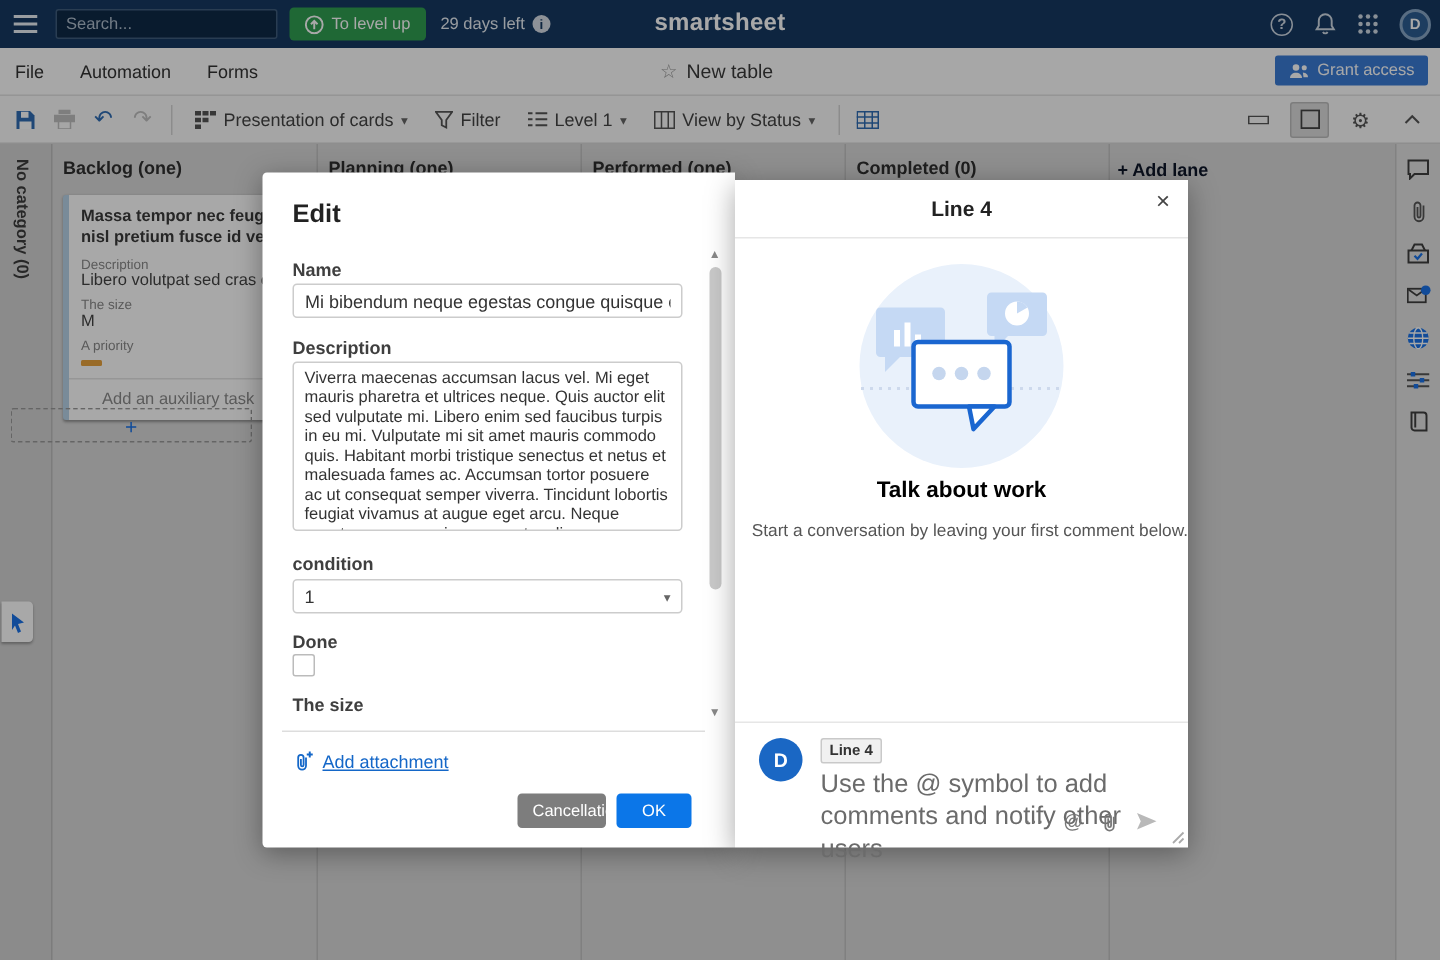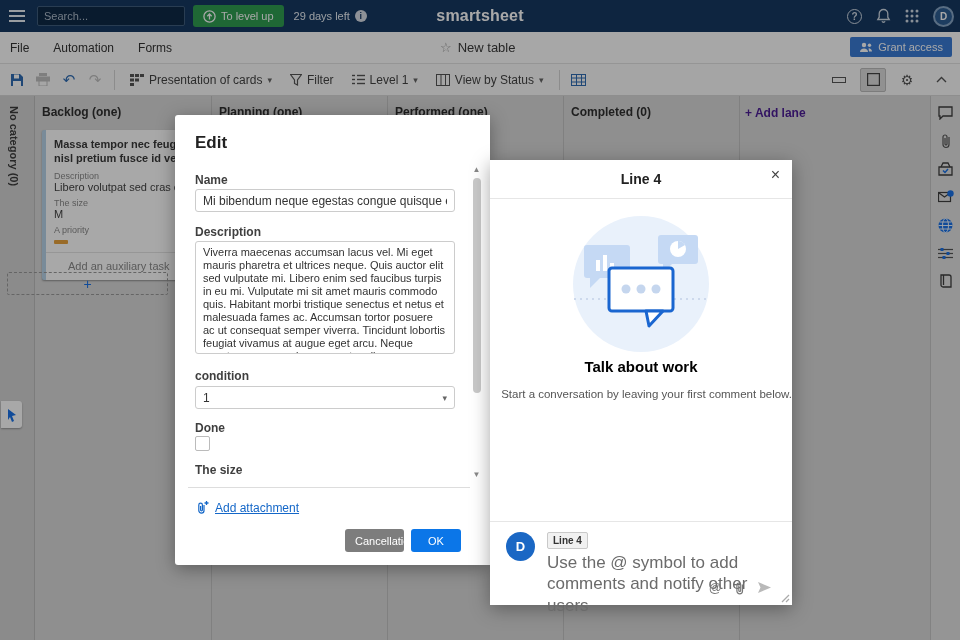--- a/index.html
+++ b/index.html
@@ -39,21 +39,21 @@
   .disabled { opacity:.45; }
   .undo-g { font-size:15px; color:#2f6db4; line-height:1; }
   .gear-g { font-size:14px; color:#555; }
 
   
   .board { position:absolute; left:0; top:96px; width:960px; height:544px; background:#dadada; z-index:1; }
   .cat-rail { position:absolute; left:0; top:0; width:35px; height:544px; background:#d4d4d4; border-right:1px solid #bdbdbd; }
   .cat-label { position:absolute; left:8px; top:10px; writing-mode:vertical-rl; font-size:11px; font-weight:bold; color:#3c3c3c; white-space:nowrap; }
   .lane-divider { position:absolute; top:0; width:1px; height:544px; background:#c2c2c2; }
   .lane-header { position:absolute; top:9px; font-size:12px; font-weight:bold; color:#2f2f2f; cursor:pointer; }
-  .add-lane { position:absolute; top:10px; left:745px; font-size:12px; color:#4c1d95; cursor:pointer; font-weight:bold; }
+  .add-lane { position:absolute; top:10px; left:745px; font-size:12px; color:#0f172a; cursor:pointer; font-weight:bold; }
   .rail-right { position:absolute; right:0; top:0; width:30px; height:544px; background:#e3e3e3; border-left:1px solid #c6c6c6; display:flex; flex-direction:column; align-items:center; padding-top:8px; gap:10px; }
   .rail-ic { width:18px; height:18px; display:flex; align-items:center; justify-content:center; cursor:pointer; }
 
   .card { position:absolute; left:7px; top:34px; width:161px; background:#fff; border-radius:2px; box-shadow:0 1px 2px rgba(0,0,0,.35); border-left:4px solid #b8d4e8; padding:8px 8px 0 8px; }
   .card-title { font-size:11px; font-weight:bold; color:#3a3a3a; line-height:1.25; max-height:29px; overflow:hidden; }
   .fld-label { font-size:9px; color:#8a8a8a; margin-top:5px; }
   .fld-val { font-size:11px; color:#444; white-space:nowrap; overflow:hidden; }
   .prio-bar { width:14px; height:4px; background:#e8a33d; border-radius:1px; margin:5px 0 8px 0; }
   .card-foot { border-top:1px solid #e4e4e4; margin:0 -8px; padding:7px 0 8px 22px; font-size:11px; color:#8a8a8a; cursor:pointer; }
   .add-card { position:absolute; left:7px; top:176px; width:161px; height:23px; border:1px dashed #9a9a9a; border-radius:2px; display:flex; align-items:center; justify-content:center; color:#1a73e8; font-size:14px; cursor:pointer; }
@@ -76,21 +76,21 @@
   .attach-link { position:absolute; left:20px; top:385px; display:flex; align-items:center; gap:5px; color:#1467c8; font-size:12px; cursor:pointer; }
   .attach-link span { text-decoration:underline; }
   .btn { position:absolute; height:23px; border:none; border-radius:3px; font-size:11px; font-family:inherit; color:#fff; cursor:pointer; padding:0 10px; }
   .btn-cancel { left:170px; top:414px; width:59px; background:#7d7d7d; }
   .btn-ok { left:236px; top:414px; width:50px; background:#0b76e8; }
   .m-scroll { position:absolute; left:295px; top:50px; width:13px; height:325px; }
   .m-scroll .arr { position:absolute; left:0; width:13px; font-size:8px; color:#888; text-align:center; cursor:pointer; }
   .m-thumb { position:absolute; left:3px; top:13px; width:8px; height:215px; background:#c9c9c9; border-radius:4px; cursor:pointer; }
 
   
-  .panel { position:absolute; left:490px; top:120px; width:302px; height:445px; background:#fff; z-index:100; box-shadow:0 4px 18px rgba(0,0,0,.35);margin-top:40px; }
+  .panel { position:absolute; left:490px; top:120px; width:302px; height:445px; background:#fff; z-index:100; box-shadow:0 4px 18px rgba(0,0,0,.35); }
   .panel-title { position:absolute; left:0; top:11px; width:100%; text-align:center; font-size:14px; font-weight:bold; color:#222; }
   .panel-close { position:absolute; right:12px; top:6px; font-size:16px; color:#444; cursor:pointer; }
   .p-divider { position:absolute; left:0; width:302px; height:1px; background:#e6e6e6; }
   .illus { position:absolute; left:72px; top:55px; }
   .empty-title { position:absolute; left:0; top:198px; width:100%; text-align:center; font-size:15px; font-weight:bold; color:#000000; }
   .empty-sub { position:absolute; left:0; top:228px; width:100%; text-align:right; font-size:11.5px; color:#555; }
   .avatar-lg { position:absolute; left:16px; top:372px; width:29px; height:29px; border-radius:50%; background:#1a67c4; color:#fff; font-size:13px; font-weight:bold; display:flex; align-items:center; justify-content:center; }
   .row-badge { position:absolute; left:57px; top:372px; background:#f1f1f1; border:1px solid #c9c9c9; border-radius:2px; font-size:10px; font-weight:bold; color:#333; padding:2px 5px; }
   .comment-hint { position:absolute; left:57px; top:392px; width:232px; font-size:17px; color:#6b6b6b; line-height:1.25; cursor:text; }
   .comment-ics { position:absolute; right:20px; top:420px; display:flex; align-items:center; gap:13px; color:#777; }

